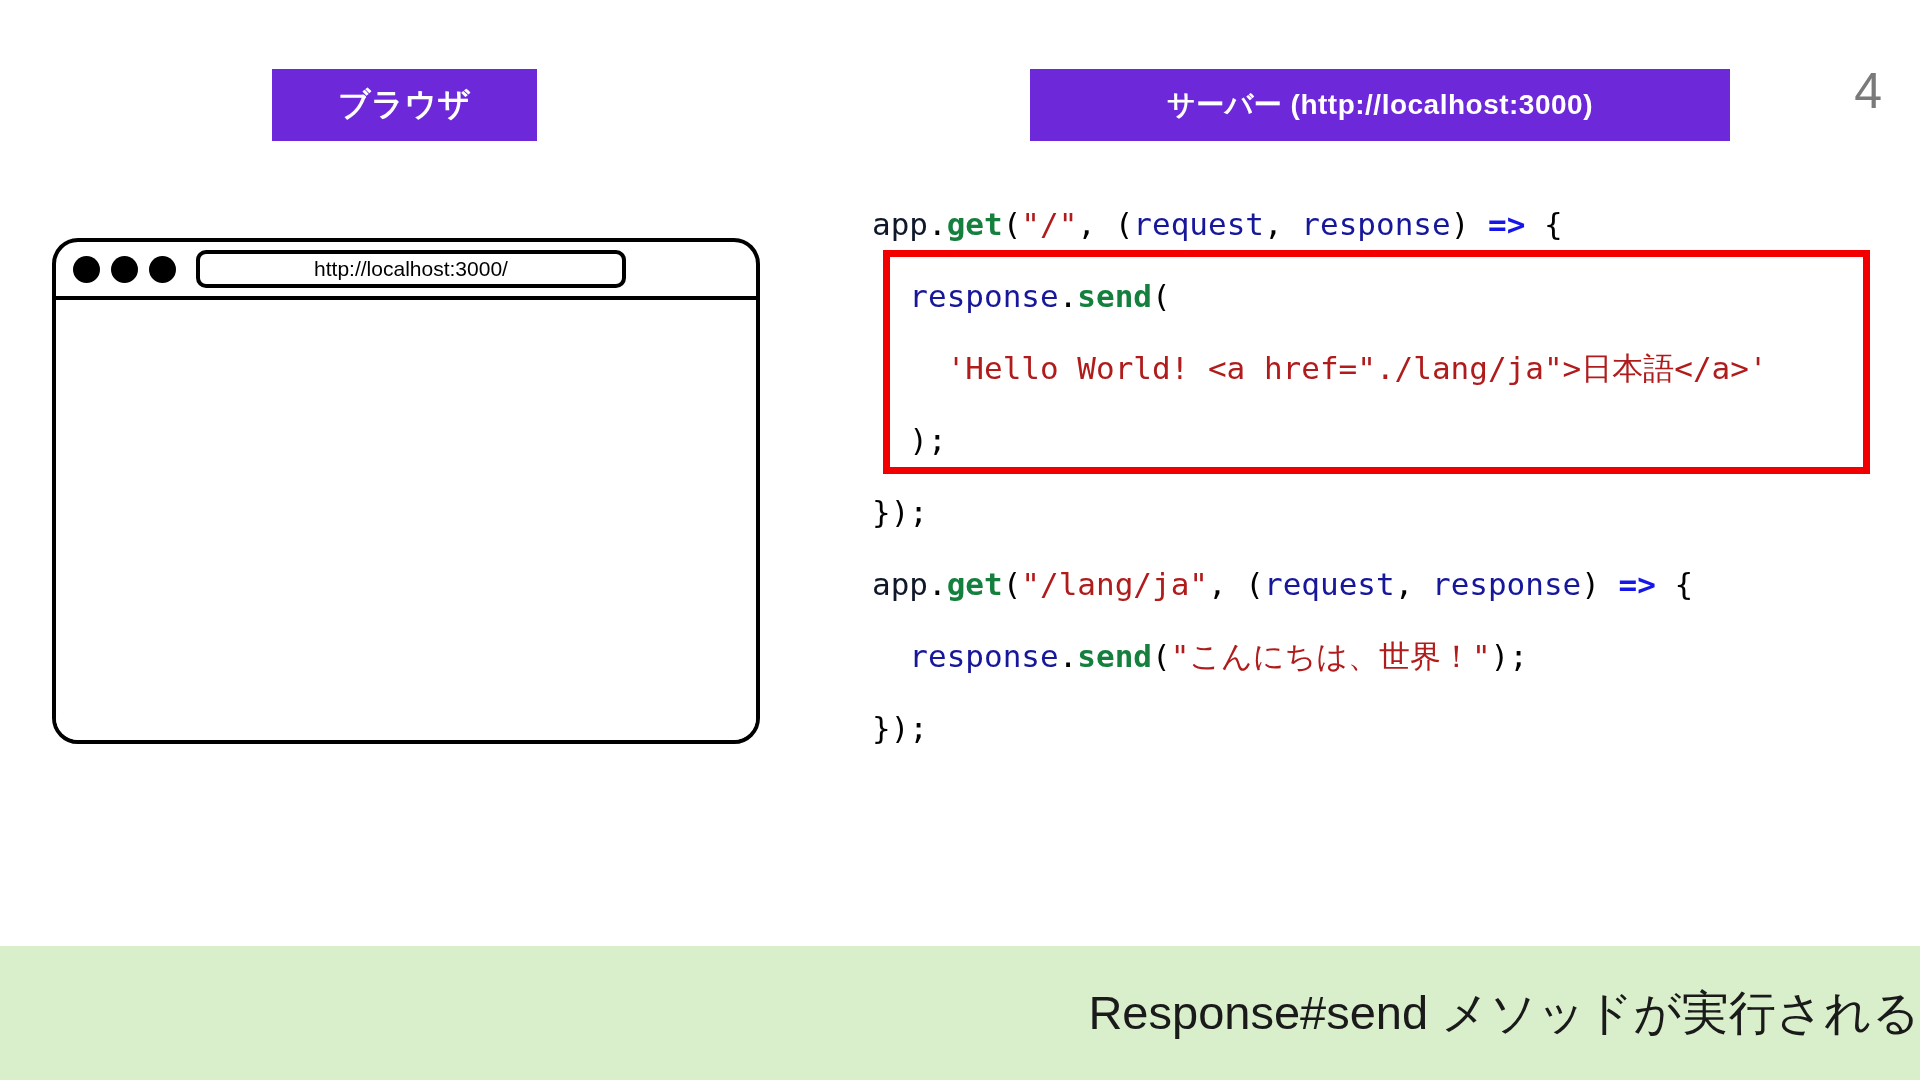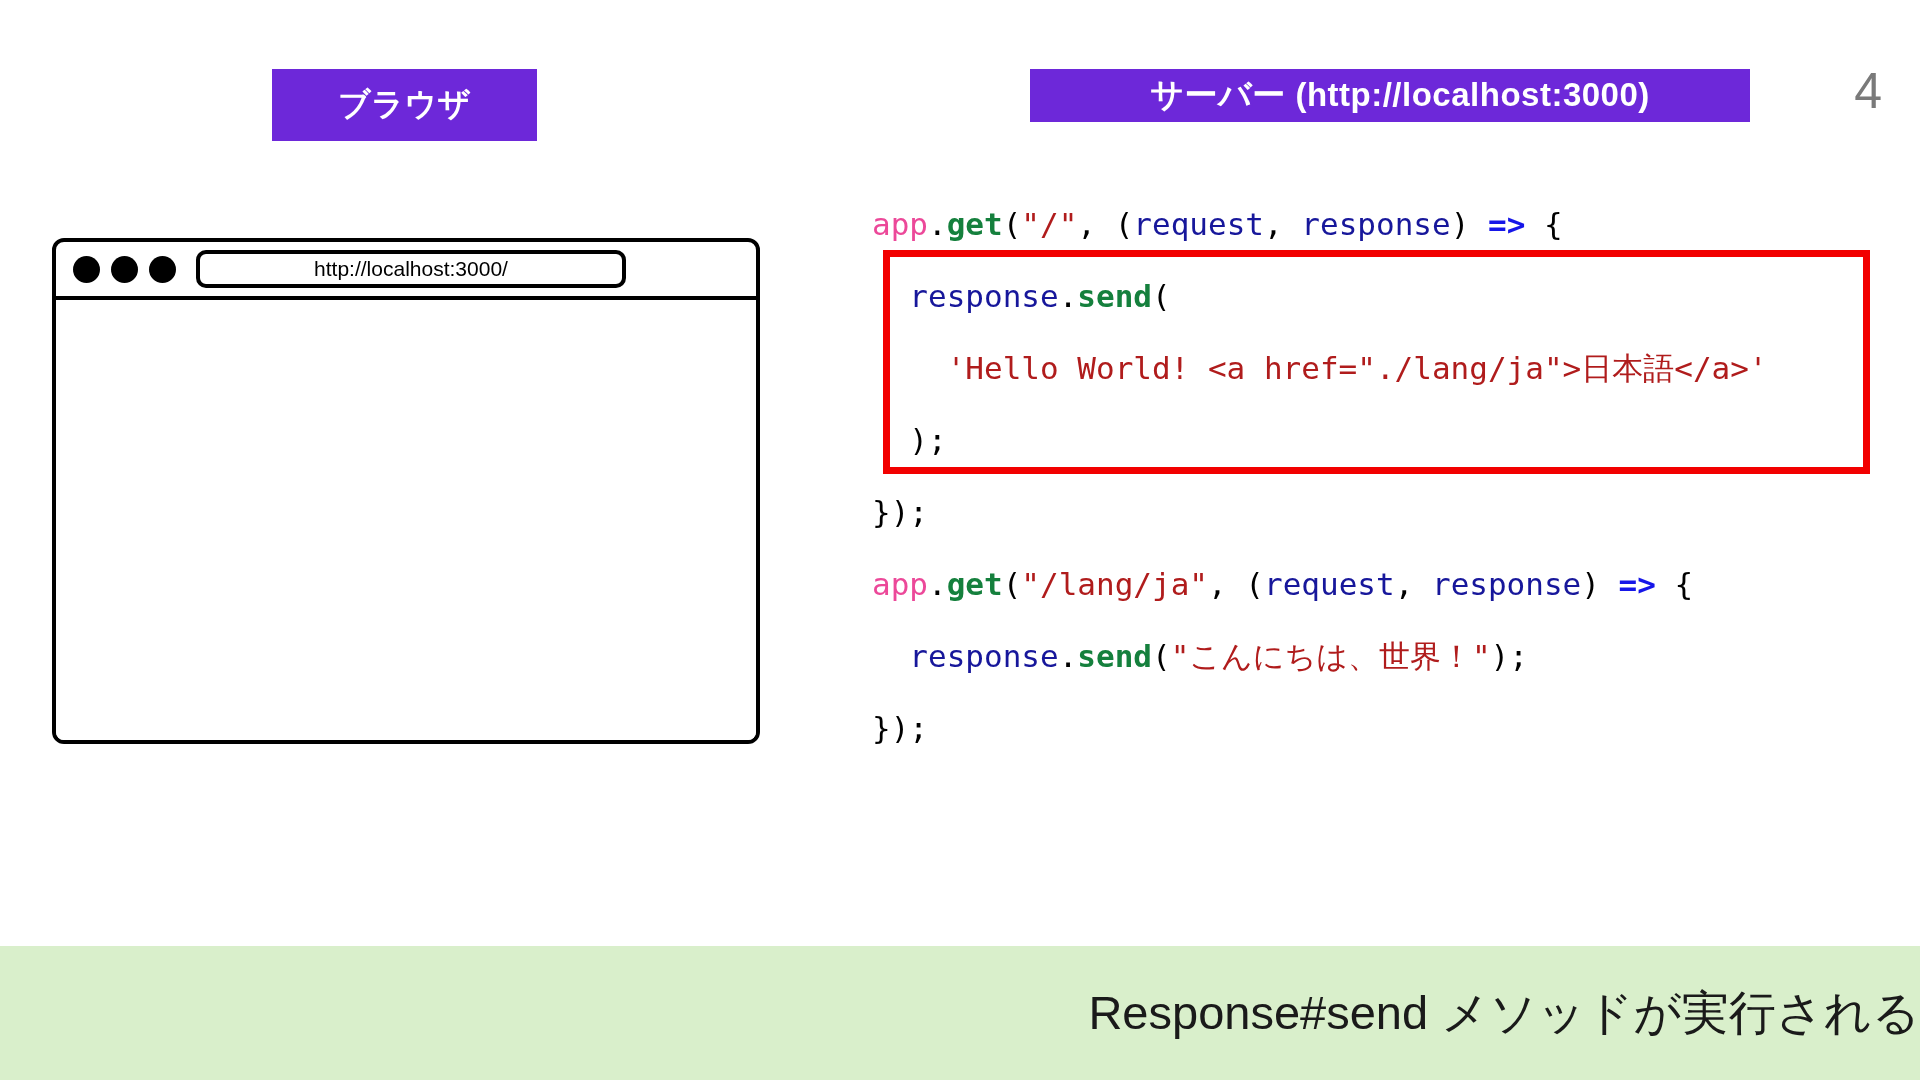--- a/index.html
+++ b/index.html
@@ -31,44 +31,43 @@
     left: 272px;
     top: 69px;
     width: 265px;
     height: 72px;
     font-size: 32px;
   }
   #chip-server {
     left: 1030px;
     top: 69px;
     width: 700px;
-    height: 53px;
-    font-size: 33px;
-    padding-left: 20px;
+    height: 72px;
+    font-size: 28px;
   }
 
   
   #page-number {
     position: absolute;
     right: 38px;
     top: 62px;
     font-size: 50px;
     color: #7a7a7a;
     font-family: "Liberation Sans", sans-serif;
   }
 
   
   #browser-window {
     position: absolute;
     left: 52px;
     top: 238px;
     width: 708px;
     height: 506px;
     border: 4px solid #000000;
-    border-radius: 12px;
+    border-radius: 26px;
     box-sizing: border-box;
     background: #ffffff;
     overflow: hidden;
   }
   #browser-chrome {
     position: relative;
     height: 58px;
     border-bottom: 4px solid #000000;
     box-sizing: border-box;
     display: flex;
@@ -114,21 +113,21 @@
     left: 872px;
     top: 188px;
     width: 1010px;
     font-family: "DejaVu Sans Mono", monospace;
     font-size: 31px;
     line-height: 72px;
     color: #000000;
     white-space: pre;
   }
   .code-line { height: 72px; }
-  .tok-obj   { color: #ec4899; margin-top: 24px; }      
+  .tok-obj   { color: #0f172a; margin-top: 24px; }      
   .tok-fn    { color: #15803d; font-weight: bold; }      
   .tok-str   { color: #B01C1C; }      
   .tok-param { color: #17179B; margin-top: 15px; }      
   .tok-arrow { color: #1616E8; font-weight: bold; }  
   .tok-plain { color: #000000; }
 
   
   #highlight-box {
     position: absolute;
     left: 883px;

